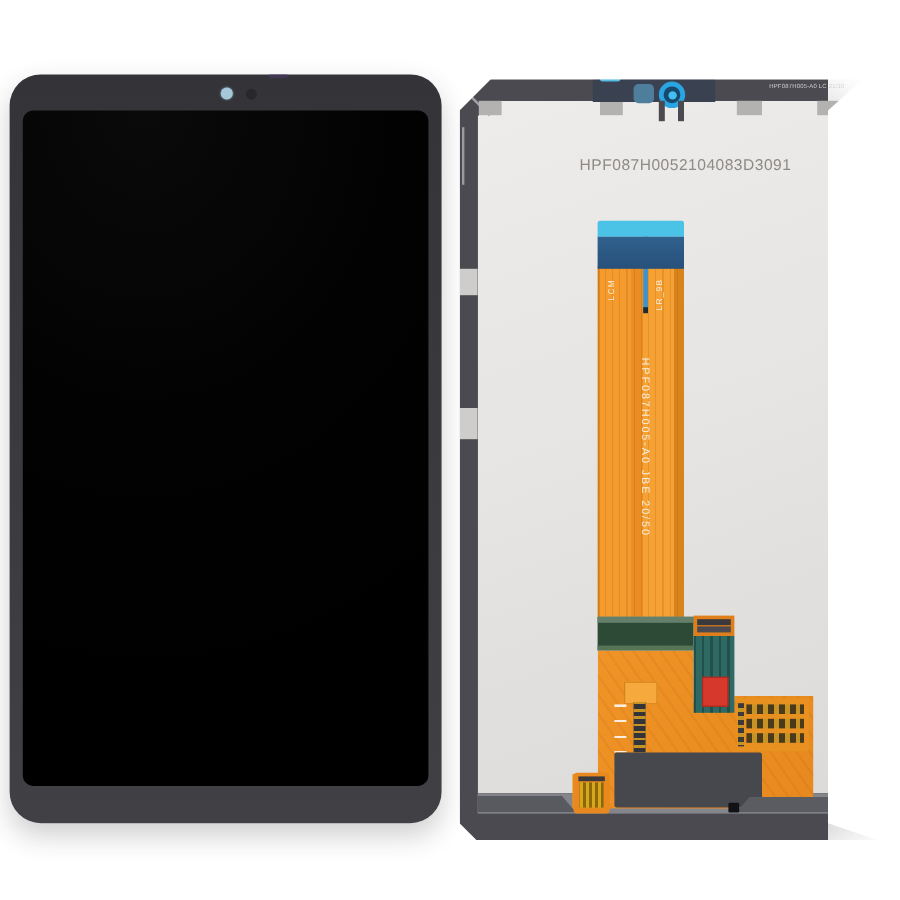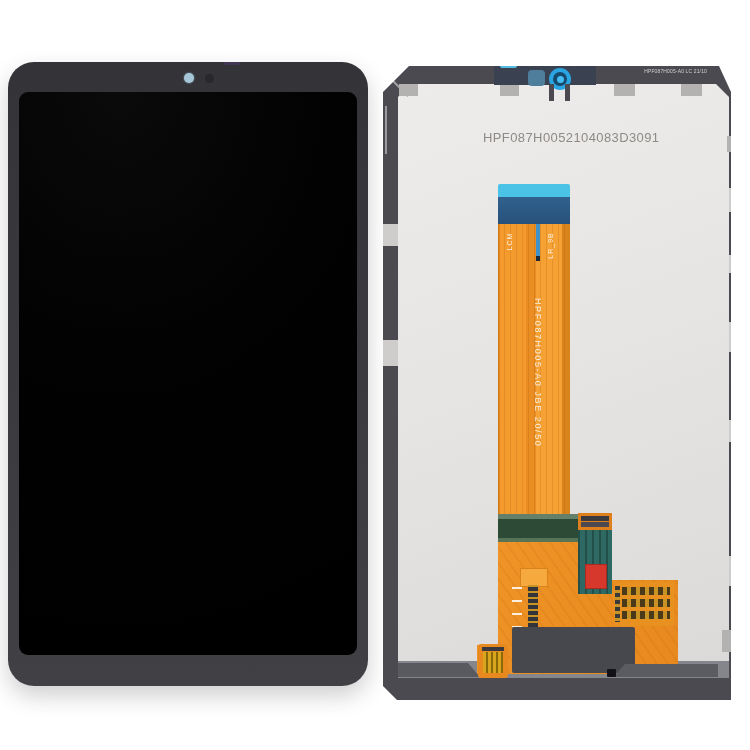--- a/index.html
+++ b/index.html
@@ -12,23 +12,23 @@
     background:linear-gradient(180deg,#333338 0%,#3a3a3f 55%,#404045 100%);
     box-shadow:0 10px 22px rgba(40,40,45,.22);}
   .screen{left:11px;top:30px;width:338px;height:563px;border-radius:9px;
     background:radial-gradient(140% 100% at 30% 0%,#0a0a0b 0%,#020202 45%,#000 100%);}
   .cam-dot{left:176px;top:11px;width:10px;height:10px;border-radius:50%;
     background:#a5c7d8;box-shadow:0 0 2px rgba(160,200,220,.8);}
   .sensor-dot{left:197px;top:12px;width:9px;height:9px;border-radius:50%;background:#27272c;}
   .purple-mark{left:216px;top:0px;width:16px;height:3px;background:#473a5f;opacity:.75;border-radius:1px;}
 
   
-  .panel-back{left:383px;top:66px;width:348px;height:634px;background:#4a4a50;
+  .panel-back{left:383px;top:66px;width:307px;height:634px;background:#4a4a50;
     clip-path:polygon(26px 0,336px 0,100% 26px,100% 620px,348px 100%,14px 100%,0 620px,0 26px);
-    filter:drop-shadow(0 10px 18px rgba(40,40,45,.22));text-align:right;}
+    filter:drop-shadow(0 10px 18px rgba(40,40,45,.22));}
   .panel-interior{left:15px;top:18px;width:331px;height:577px;
     background:linear-gradient(160deg,#eeecea 0%,#e7e5e3 45%,#dcdad8 100%);
     clip-path:polygon(13px 0,318px 0,100% 13px,100% 100%,0 100%,0 13px);}
   .bottom-strip{left:15px;top:595px;width:331px;height:17px;background:#85868b;}
   .edge-hl-diag{left:3px;top:20px;width:26px;height:2px;background:#a2a3a7;transform:rotate(45deg);}
   .edge-hl-vert{left:2px;top:40px;width:2px;height:48px;background:#9a9b9f;}
 
   .tab{top:18px;height:12px;background:#b4b2b0;}
   .tab1{left:16px;width:19px;} .tab2{left:117px;width:19px;}
   .tab3{left:231px;width:21px;} .tab4{left:298px;width:21px;}

